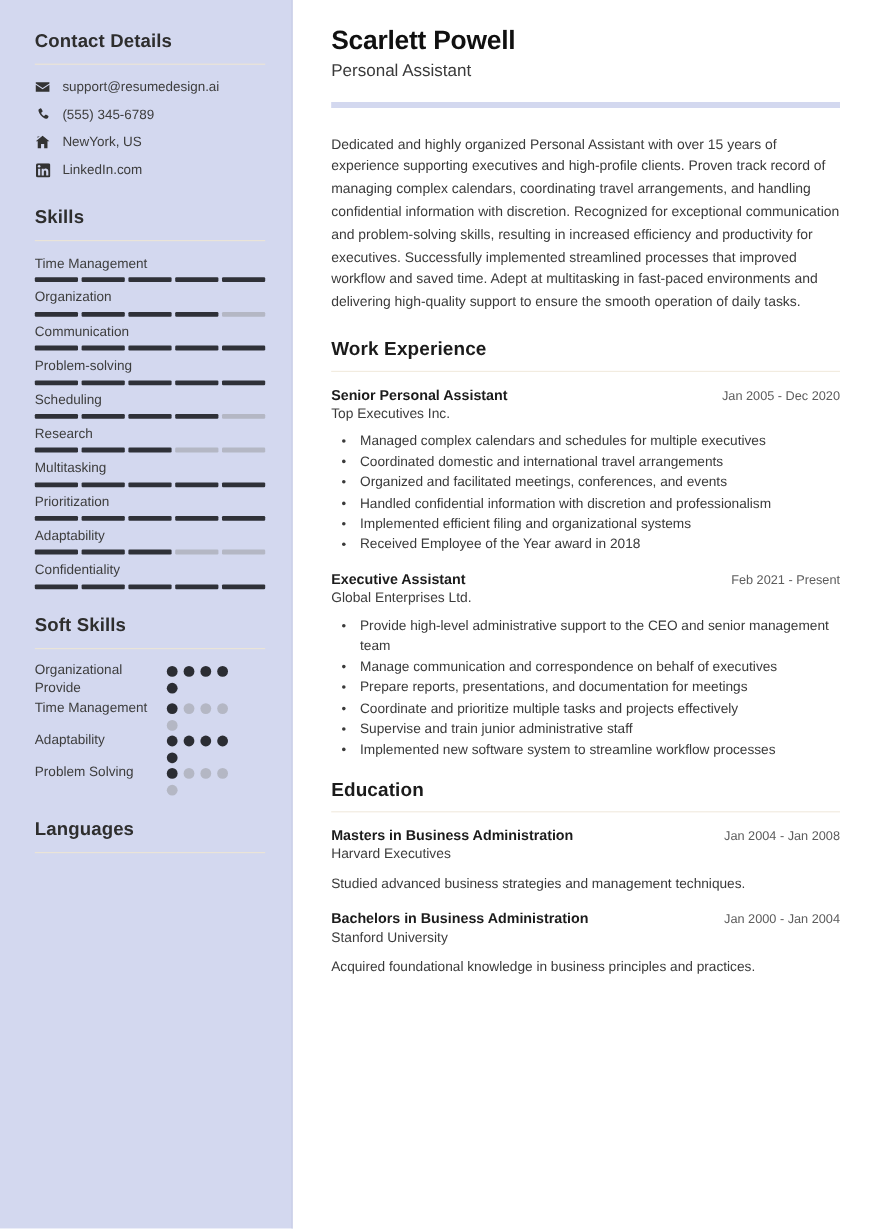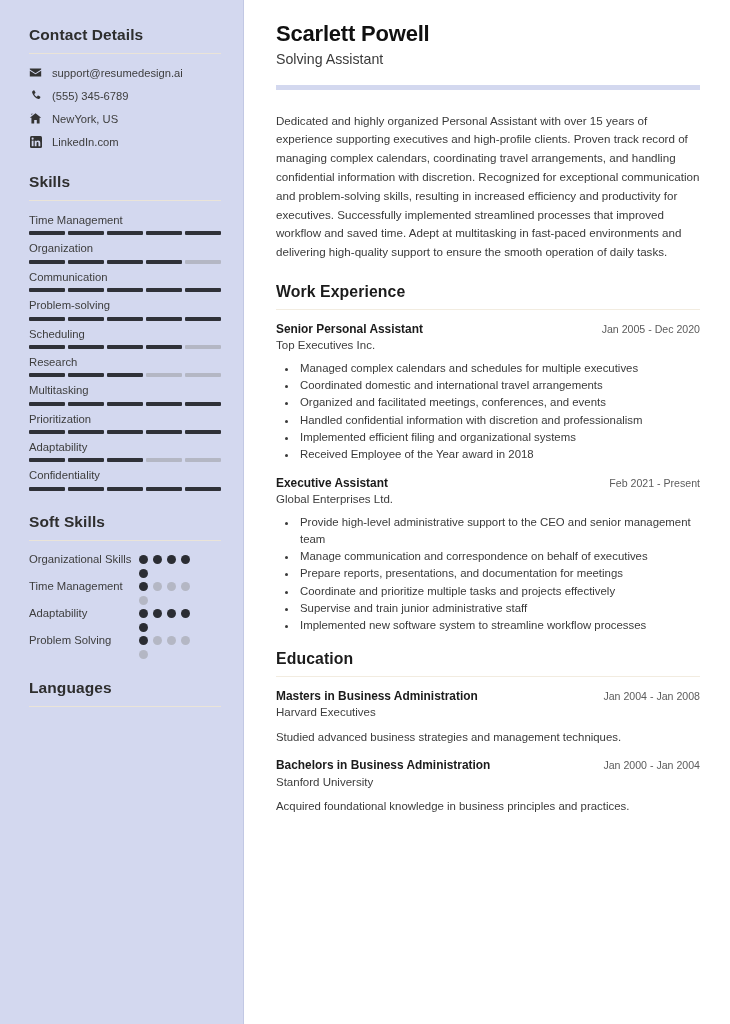--- a/index.html
+++ b/index.html
@@ -367,21 +367,21 @@
             </div>
           </div>
         </div>
     </section>
 
     <section class="soft-block">
       <div class="side-heading">Soft Skills</div>
       <div class="side-rule"></div>
       <div id="soft-rows">
           <div class="soft-row">
-            <div class="soft-name">Organizational Skills</div>
+            <div class="soft-name">Organizational Provide</div>
             <div class="soft-dots">
               <span class="dot on"></span>
               <span class="dot on"></span>
               <span class="dot on"></span>
               <span class="dot on"></span>
               <span class="dot on"></span>
             </div>
           </div>
           <div class="soft-row">
             <div class="soft-name">Time Management</div>
@@ -420,21 +420,21 @@
       <div class="side-heading">Languages</div>
       <div class="side-rule"></div>
     </section>
 
   </aside>
 
   <main class="main">
 
     <header>
       <h1 class="name">Scarlett Powell</h1>
-      <div class="job-title">Solving Assistant</div>
+      <div class="job-title">Personal Assistant</div>
     </header>
 
     <div class="accent-bar"></div>
 
     <p class="summary">Dedicated and highly organized Personal Assistant with over 15 years of experience supporting executives and high-profile clients. Proven track record of managing complex calendars, coordinating travel arrangements, and handling confidential information with discretion. Recognized for exceptional communication and problem-solving skills, resulting in increased efficiency and productivity for executives. Successfully implemented streamlined processes that improved workflow and saved time. Adept at multitasking in fast-paced environments and delivering high-quality support to ensure the smooth operation of daily tasks.</p>
 
     <section class="sec-block">
       <h2 class="sec-heading">Work Experience</h2>
       <div class="sec-rule"></div>
       <div id="work-entries">

